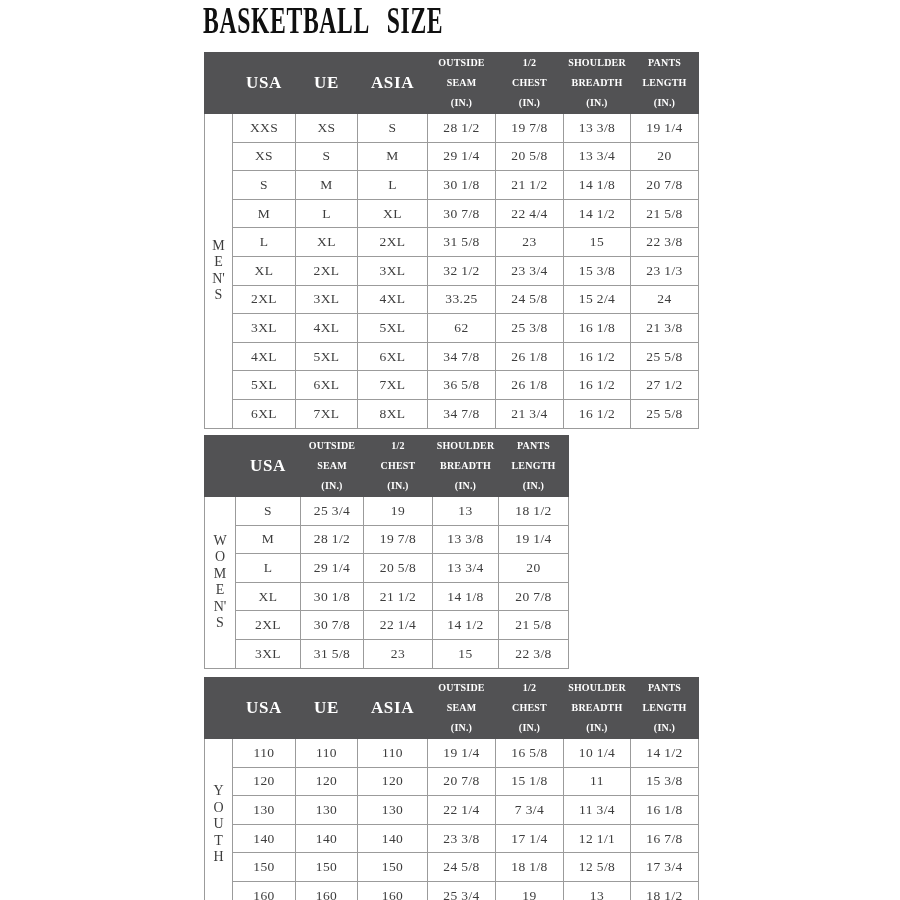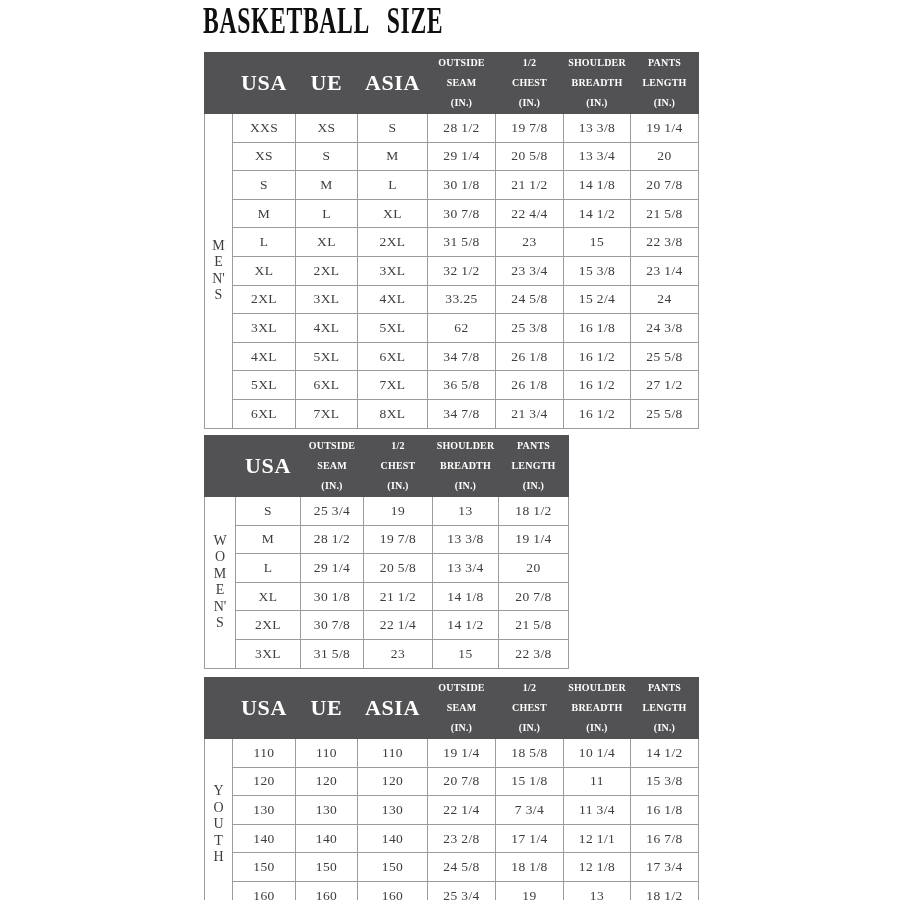--- a/index.html
+++ b/index.html
@@ -11,21 +11,21 @@
   .tbl-host{position:absolute;left:204px;}
   .t0{top:52px;}
   .t1{top:435px;}
   .t2{top:677px;}
   table.grid{border-collapse:collapse;table-layout:fixed;}
   thead tr{height:44px;}
   tbody tr{height:28.6px;}
   .hcell{background:var(--header-bg,#525254);color:var(--header-text,#ffffff);
          font-weight:700;text-align:center;vertical-align:middle;white-space:pre-line;
          border:1px solid var(--header-bg,#525254);padding:0;}
-  .hcell.big{font-size:22px;letter-spacing:.6px;}
+  .hcell.big{font-size:17px;letter-spacing:.6px;}
   .hcell.small{font-size:10px;line-height:20px;letter-spacing:.2px;}
   .cell{border:1px solid var(--border-color,#9b9b9b);background:#fff;text-align:center;
         vertical-align:middle;font-size:13.5px;letter-spacing:.4px;
         color:var(--body-text,#3d3d3d);padding:0;}
   .side{border:1px solid var(--border-color,#9b9b9b);background:#fff;text-align:center;
         vertical-align:middle;font-weight:400;font-size:14px;line-height:16.5px;
         color:var(--body-text,#3d3d3d);padding:0;}
 </style>
 </head>
 <body>
@@ -117,39 +117,39 @@
             <td class="cell">15</td>
             <td class="cell">22 3/8</td>
           </tr>
           <tr>
             <td class="cell">XL</td>
             <td class="cell">2XL</td>
             <td class="cell">3XL</td>
             <td class="cell">32 1/2</td>
             <td class="cell">23 3/4</td>
             <td class="cell">15 3/8</td>
-            <td class="cell">23 1/4</td>
+            <td class="cell">23 1/3</td>
           </tr>
           <tr>
             <td class="cell">2XL</td>
             <td class="cell">3XL</td>
             <td class="cell">4XL</td>
             <td class="cell">33.25</td>
             <td class="cell">24 5/8</td>
             <td class="cell">15 2/4</td>
             <td class="cell">24</td>
           </tr>
           <tr>
             <td class="cell">3XL</td>
             <td class="cell">4XL</td>
             <td class="cell">5XL</td>
             <td class="cell">62</td>
             <td class="cell">25 3/8</td>
             <td class="cell">16 1/8</td>
-            <td class="cell">24 3/8</td>
+            <td class="cell">21 3/8</td>
           </tr>
           <tr>
             <td class="cell">4XL</td>
             <td class="cell">5XL</td>
             <td class="cell">6XL</td>
             <td class="cell">34 7/8</td>
             <td class="cell">26 1/8</td>
             <td class="cell">16 1/2</td>
             <td class="cell">25 5/8</td>
           </tr>
@@ -296,21 +296,21 @@
               <div>Y</div>
               <div>O</div>
               <div>U</div>
               <div>T</div>
               <div>H</div>
             </th>
             <td class="cell">110</td>
             <td class="cell">110</td>
             <td class="cell">110</td>
             <td class="cell">19 1/4</td>
-            <td class="cell">18 5/8</td>
+            <td class="cell">16 5/8</td>
             <td class="cell">10 1/4</td>
             <td class="cell">14 1/2</td>
           </tr>
           <tr>
             <td class="cell">120</td>
             <td class="cell">120</td>
             <td class="cell">120</td>
             <td class="cell">20 7/8</td>
             <td class="cell">15 1/8</td>
             <td class="cell">11</td>
@@ -322,32 +322,32 @@
             <td class="cell">130</td>
             <td class="cell">22 1/4</td>
             <td class="cell">7 3/4</td>
             <td class="cell">11 3/4</td>
             <td class="cell">16 1/8</td>
           </tr>
           <tr>
             <td class="cell">140</td>
             <td class="cell">140</td>
             <td class="cell">140</td>
-            <td class="cell">23 2/8</td>
+            <td class="cell">23 3/8</td>
             <td class="cell">17 1/4</td>
             <td class="cell">12 1/1</td>
             <td class="cell">16 7/8</td>
           </tr>
           <tr>
             <td class="cell">150</td>
             <td class="cell">150</td>
             <td class="cell">150</td>
             <td class="cell">24 5/8</td>
             <td class="cell">18 1/8</td>
-            <td class="cell">12 1/8</td>
+            <td class="cell">12 5/8</td>
             <td class="cell">17 3/4</td>
           </tr>
           <tr>
             <td class="cell">160</td>
             <td class="cell">160</td>
             <td class="cell">160</td>
             <td class="cell">25 3/4</td>
             <td class="cell">19</td>
             <td class="cell">13</td>
             <td class="cell">18 1/2</td>

